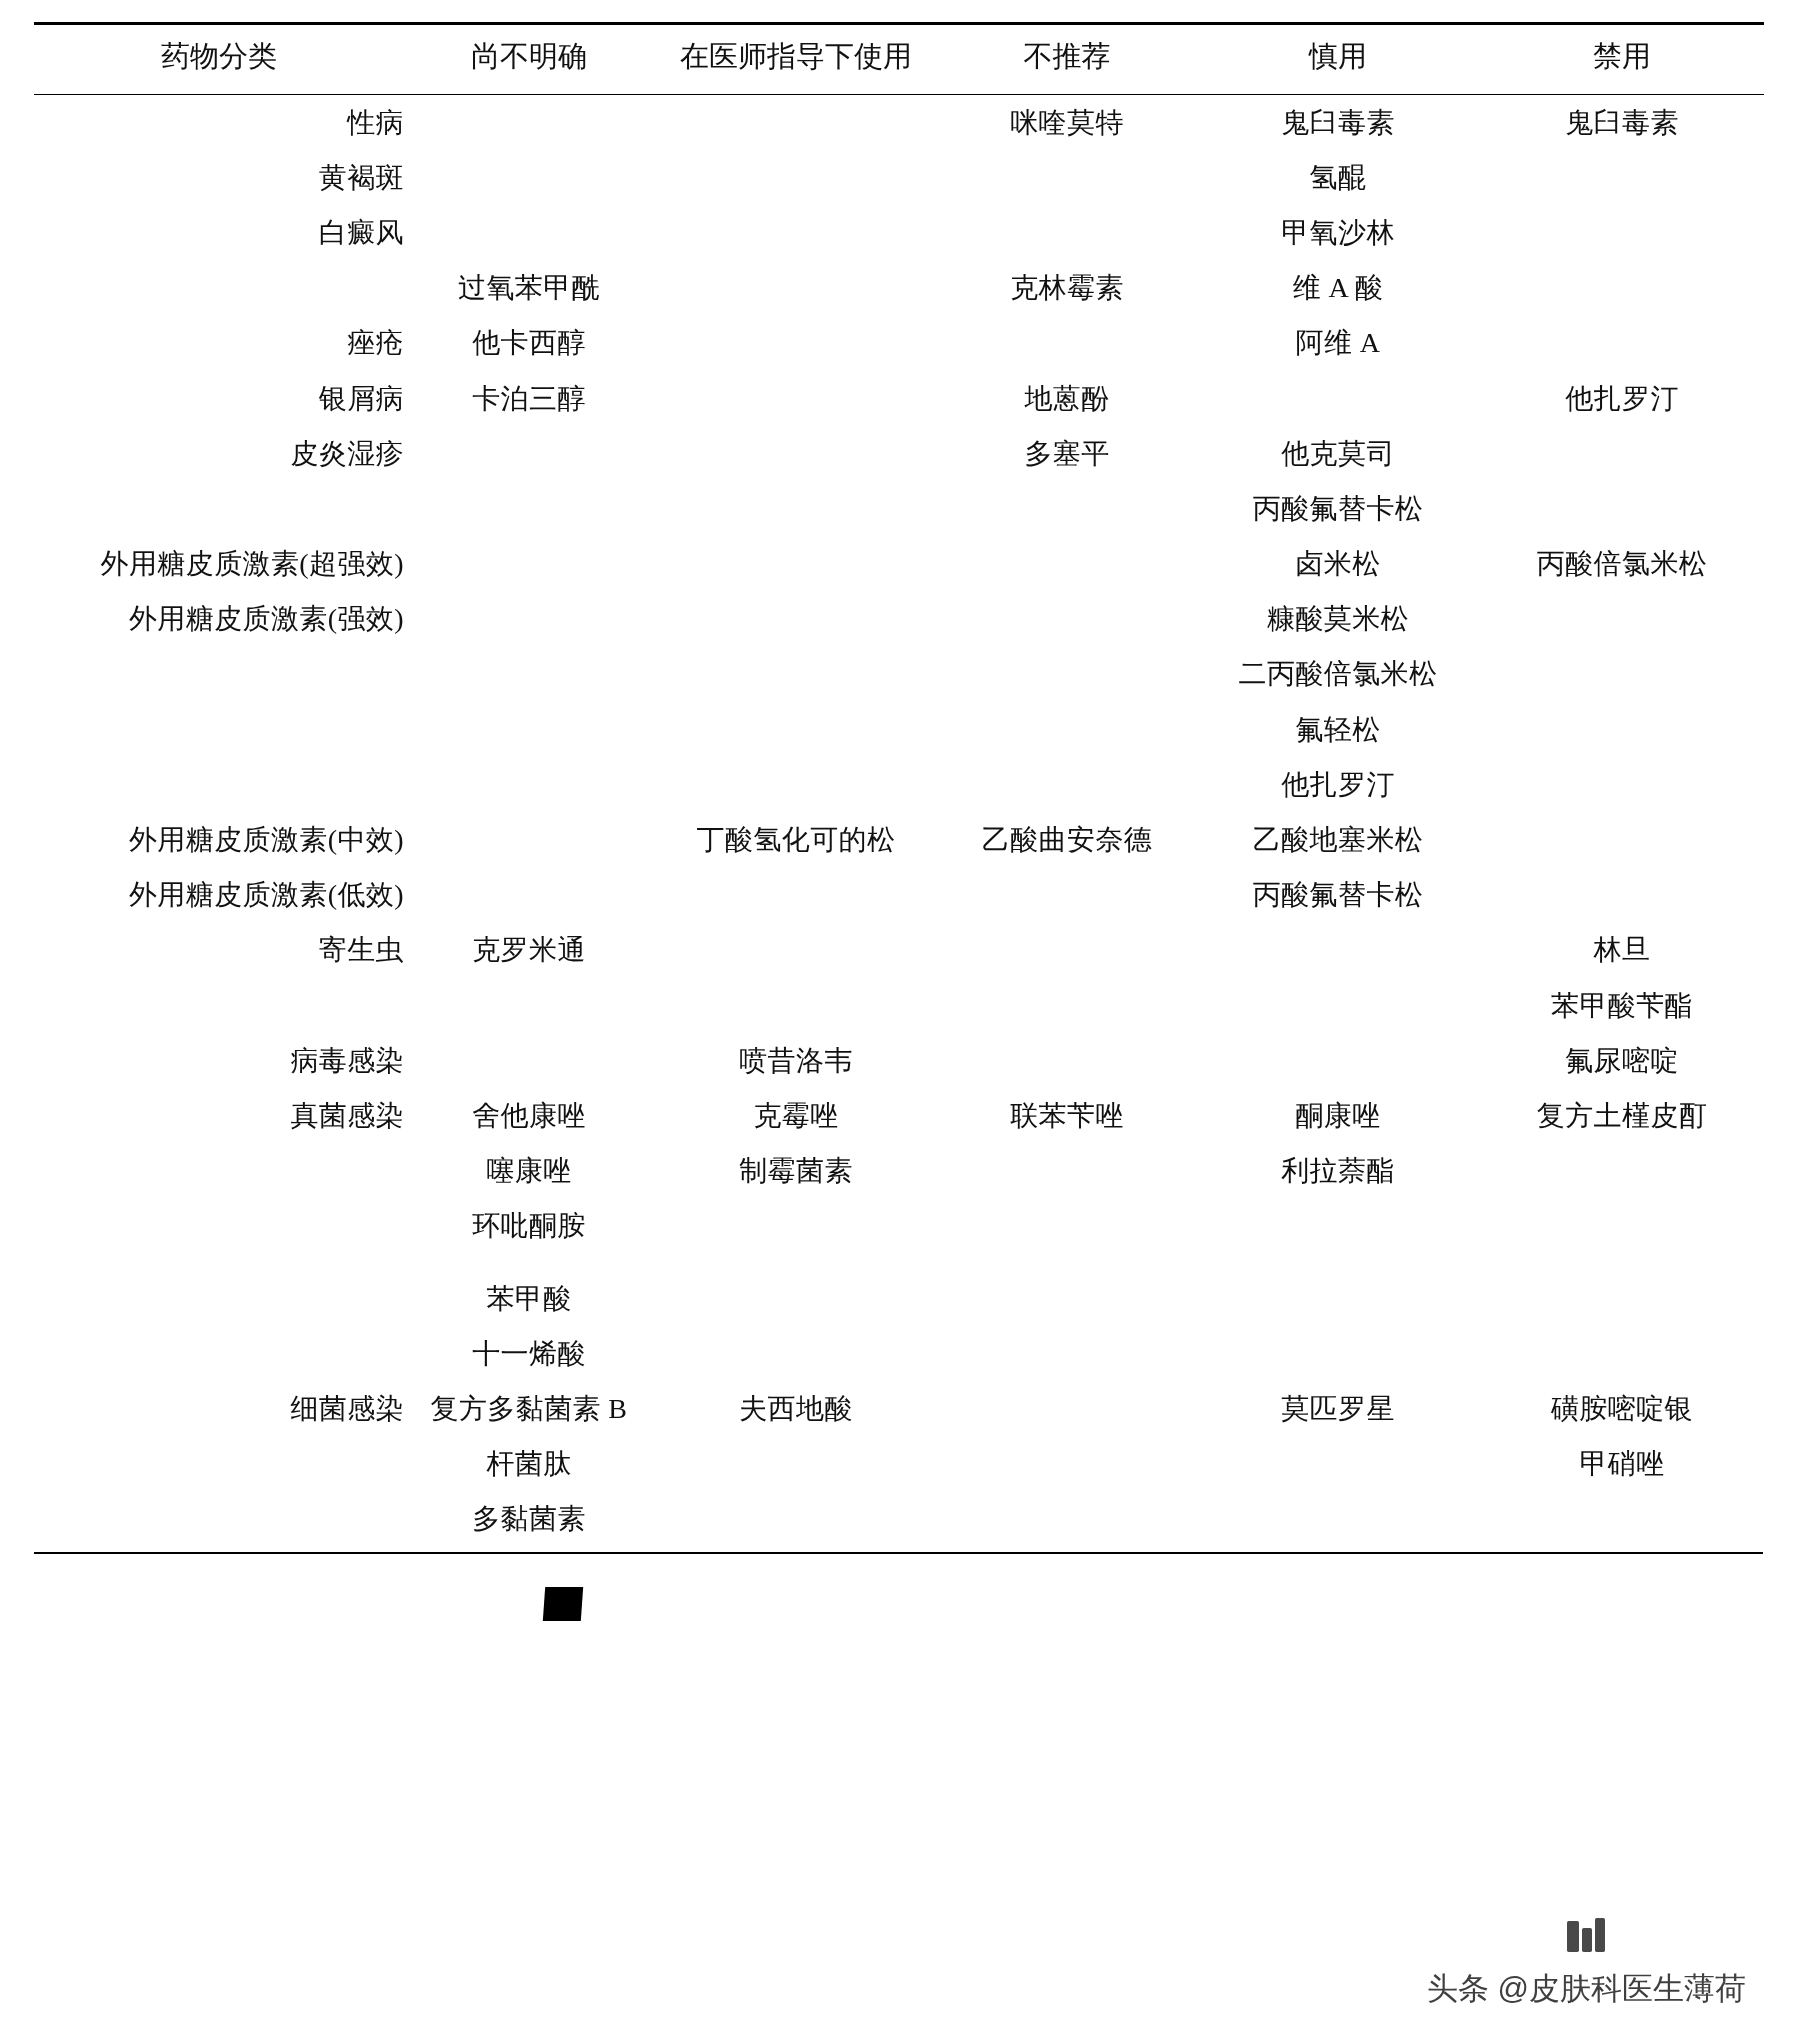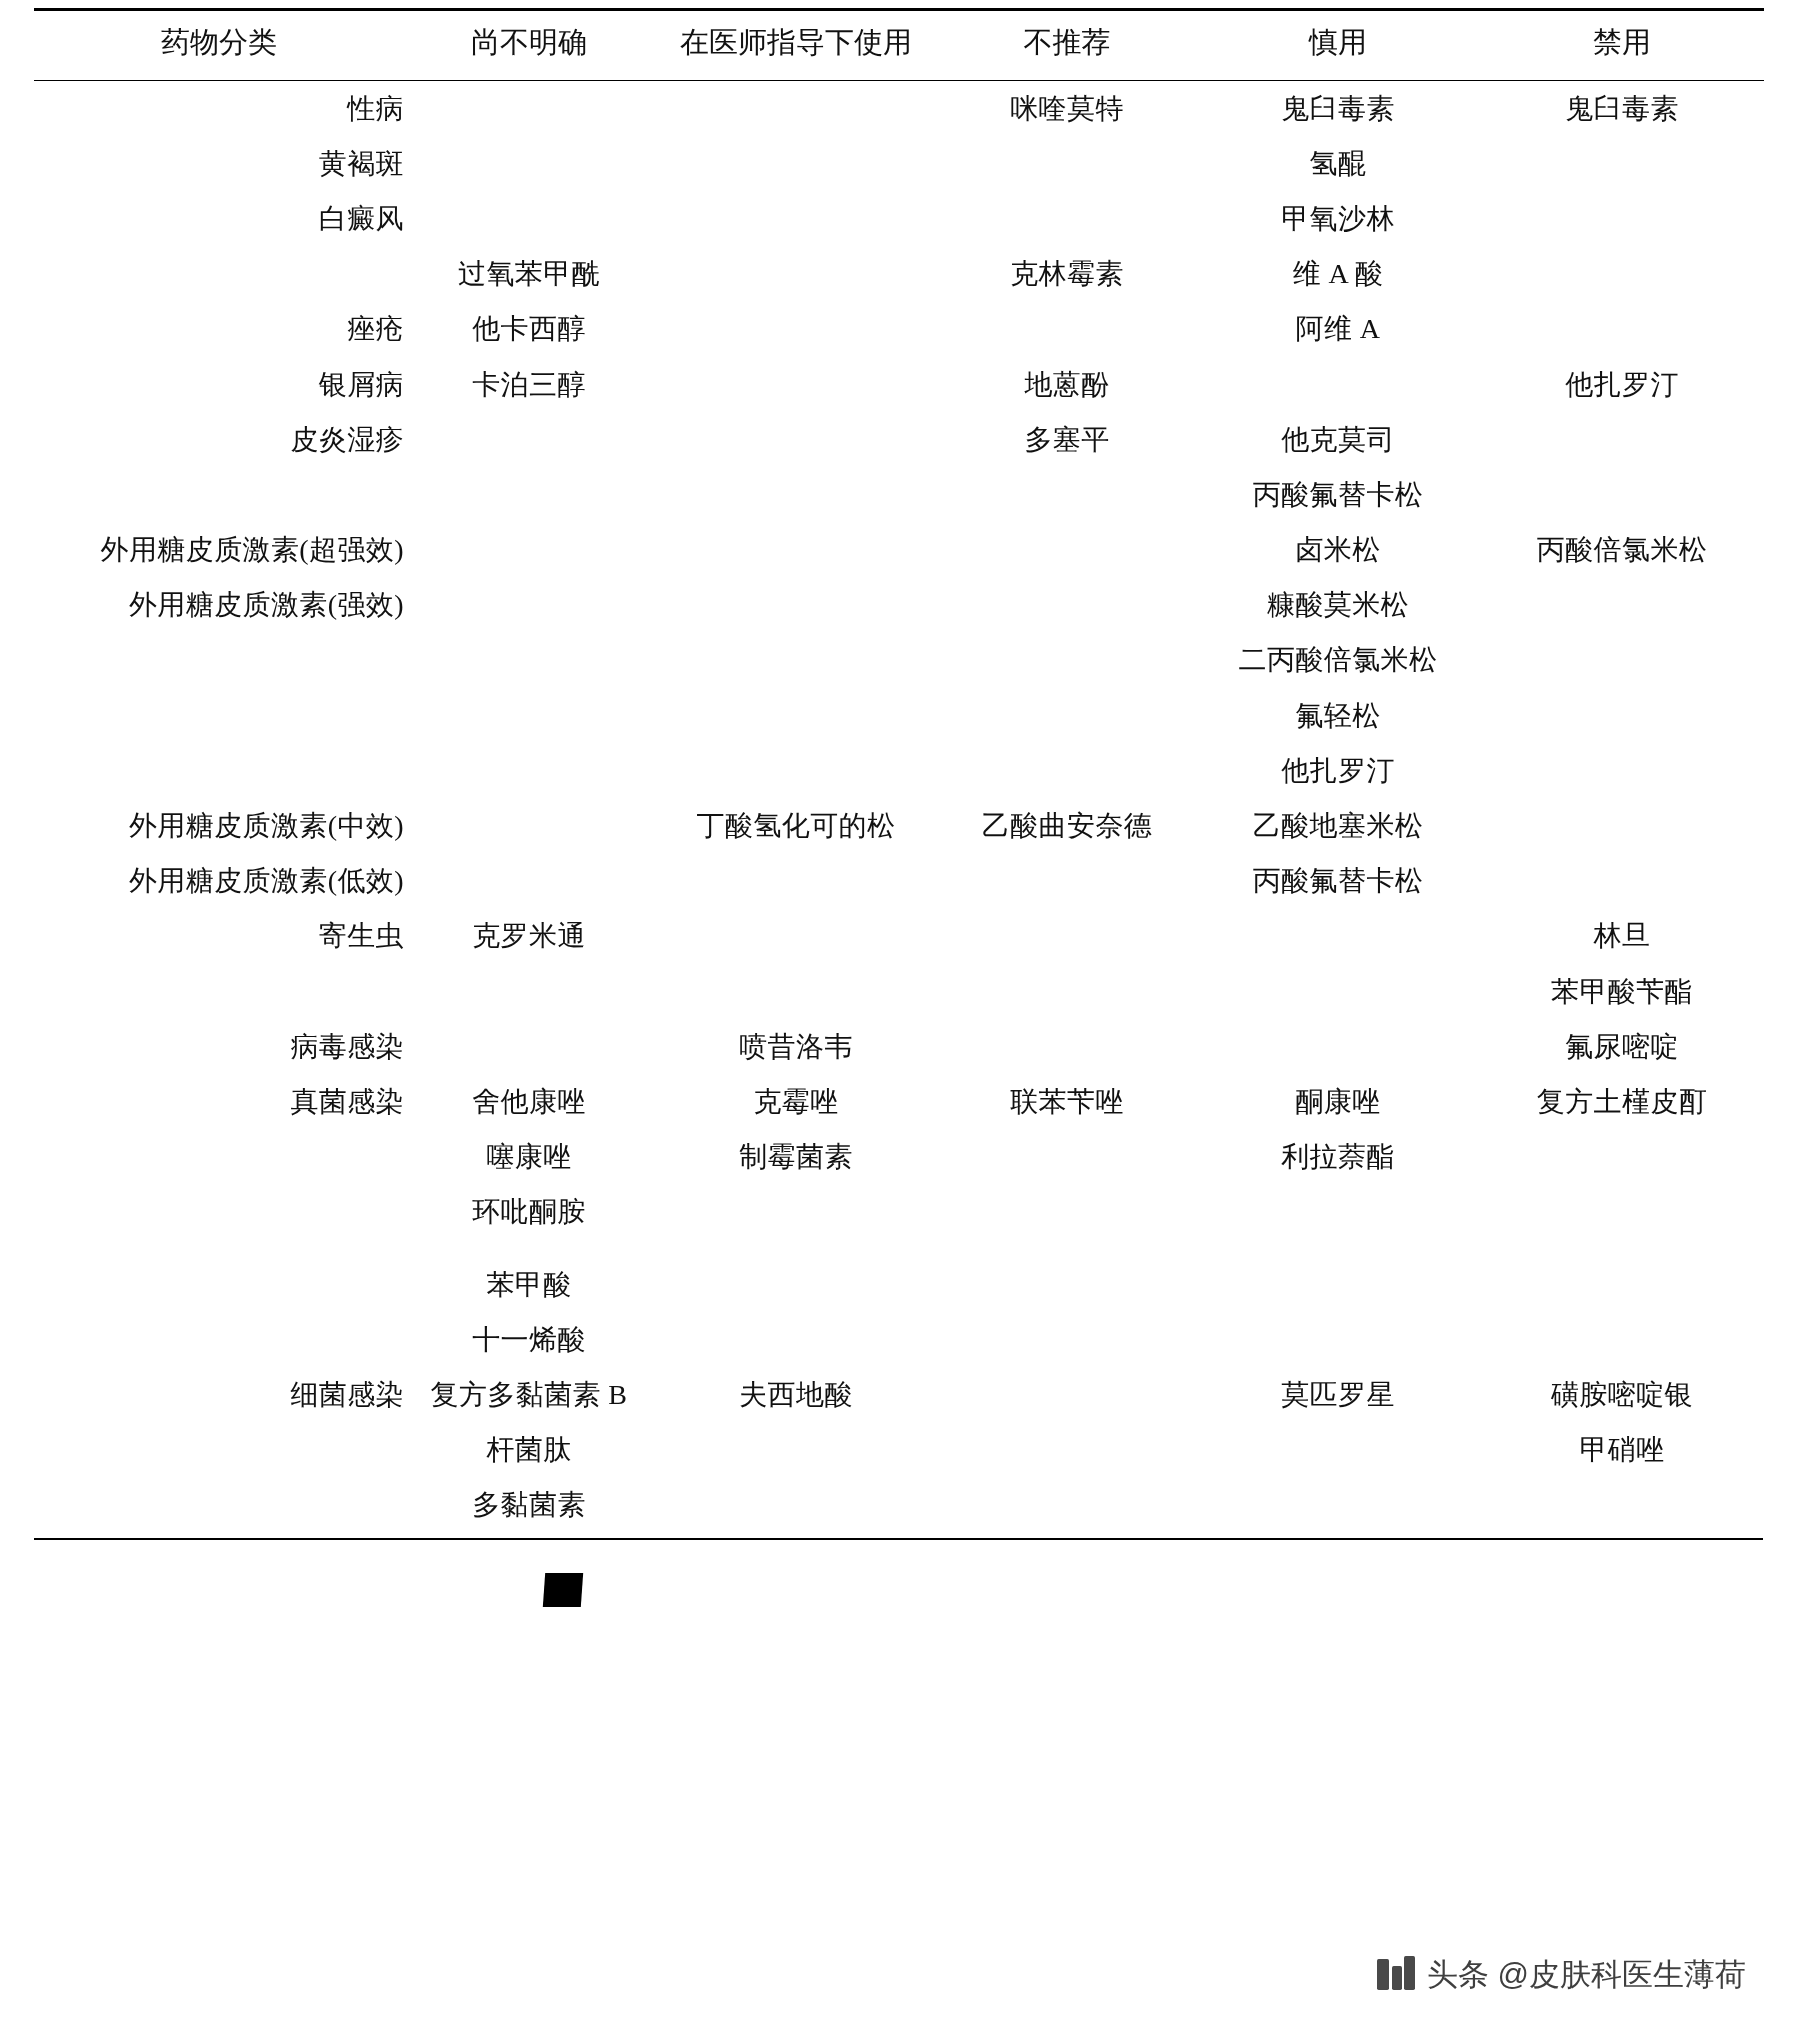--- a/index.html
+++ b/index.html
@@ -18,21 +18,21 @@
     position: relative;
     width: 1798px;
     height: 2038px;
     box-sizing: border-box;
     padding: 0 34px;
   }
   table.drug-table {
     width: 1729px;
     border-collapse: collapse;
     table-layout: fixed;
-    margin-top: 8px;
+    margin-top: 22px;
   }
   table.drug-table col.c0 { width: 370px; }
   table.drug-table col.c1 { width: 250px; }
   table.drug-table col.c2 { width: 284px; }
   table.drug-table col.c3 { width: 258px; }
   table.drug-table col.c4 { width: 284px; }
   table.drug-table col.c5 { width: 284px; }
 
   thead th {
     font-weight: normal;
@@ -75,20 +75,21 @@
     position: absolute;
     right: 52px;
     bottom: 50px;
     display: flex;
     align-items: center;
     gap: 12px;
     color: #2f2f2f;
     font-family: "Liberation Sans", sans-serif;
     font-size: 31px;
     opacity: 0.92;
+    flex-direction: column;
   }
   .wm-logo {
     display: inline-block;
     width: 38px;
     height: 38px;
     position: relative;
   }
   .wm-logo span {
     position: absolute;
     background: #3a3a3a;

